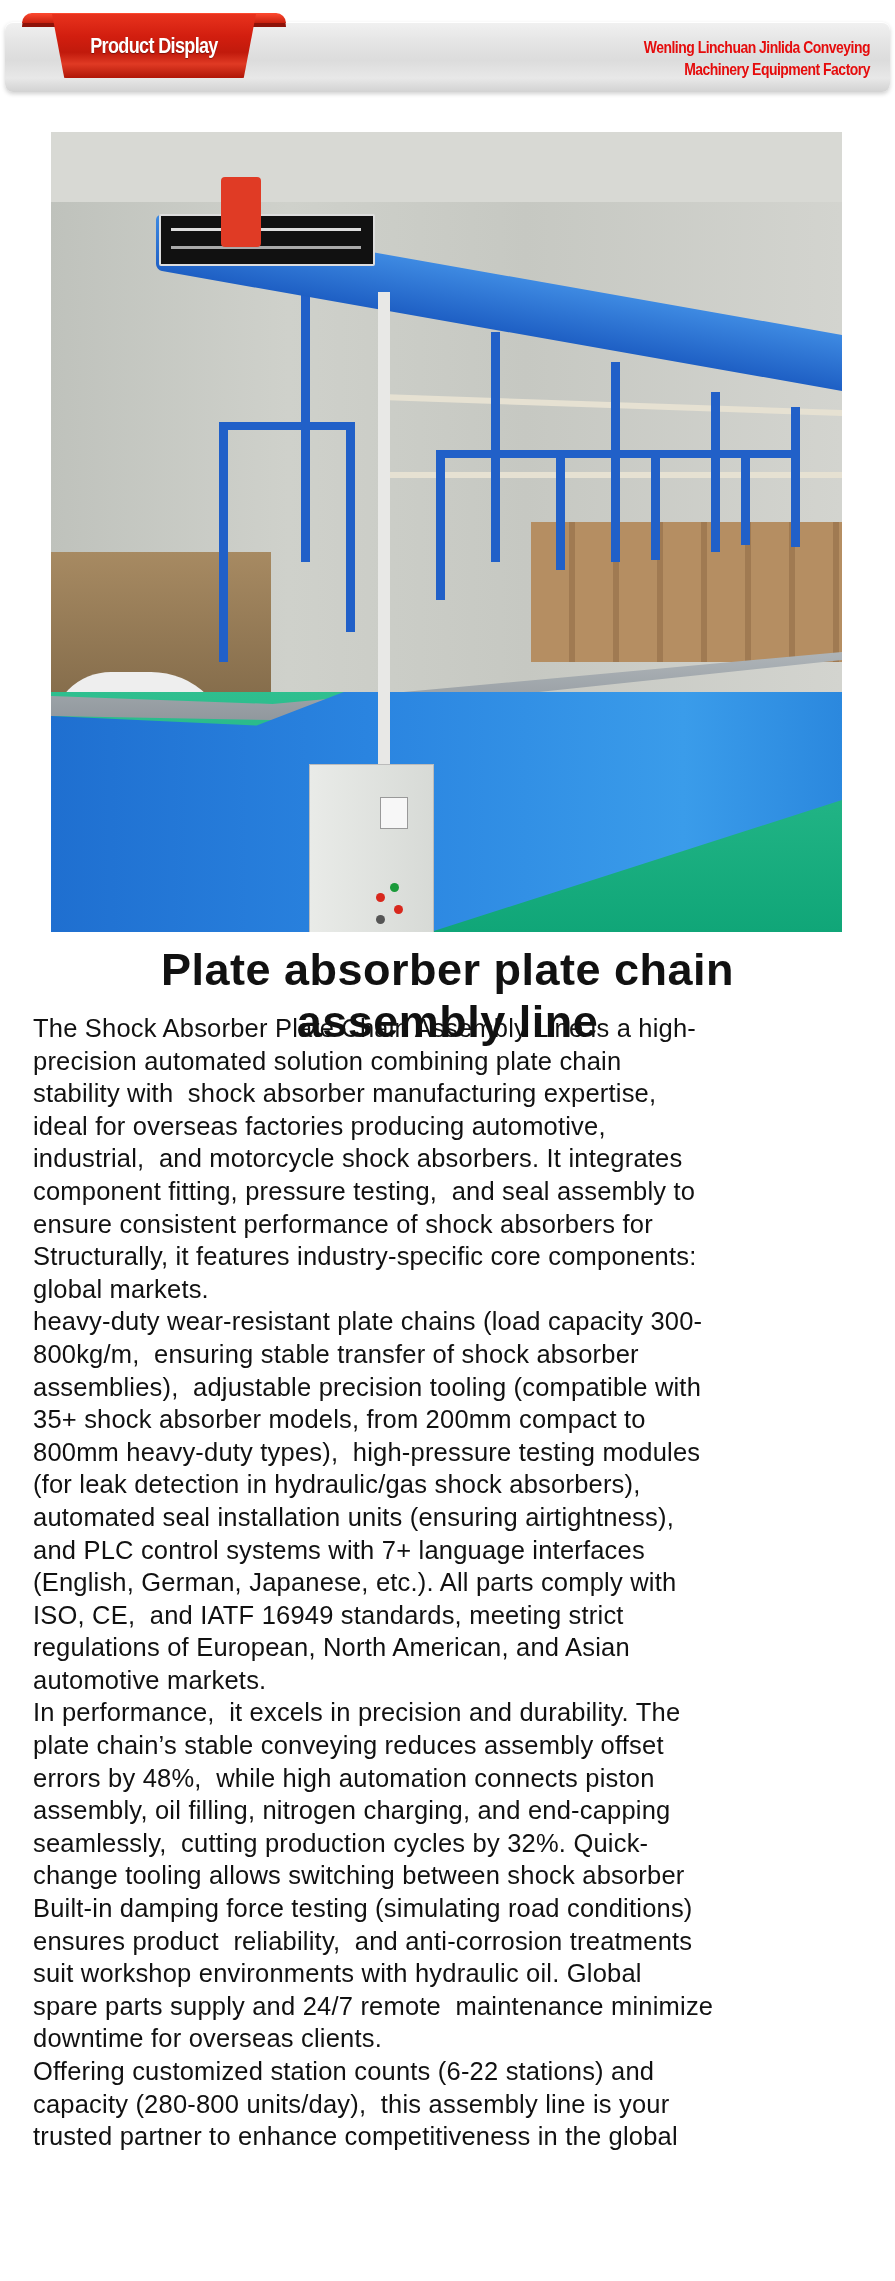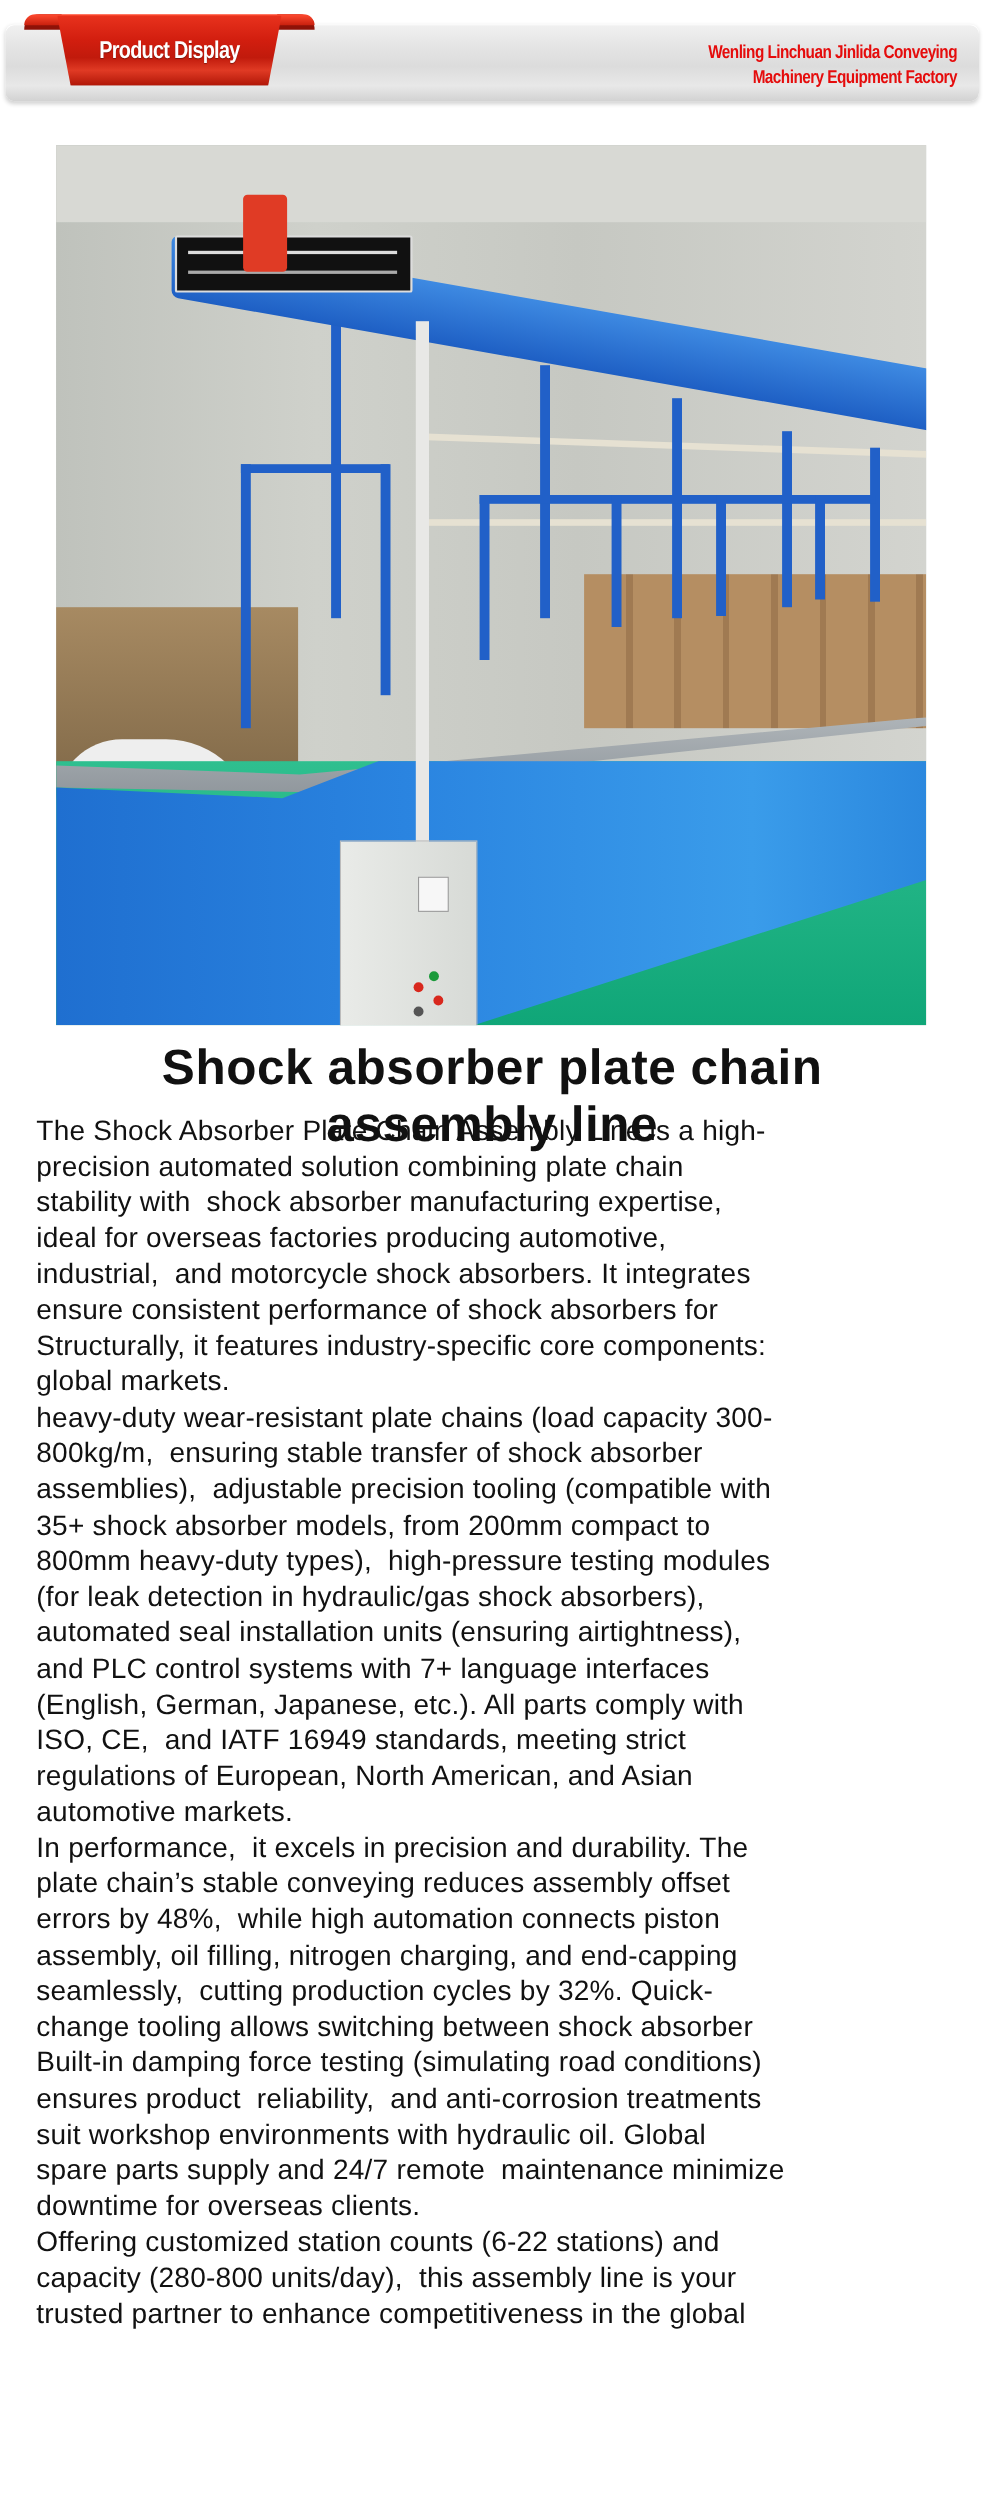--- a/index.html
+++ b/index.html
@@ -152,30 +152,31 @@
   <div class="ph-cabinet">
     <div style="position:absolute; left:70px; top:32px; width:26px; height:30px; background:#f7f7f7; border:1px solid #999;"></div>
     <div class="ph-btn" style="left:80px; top:118px; background:#1a9a3a;"></div>
     <div class="ph-btn" style="left:66px; top:128px; background:#d8281d;"></div>
     <div class="ph-btn" style="left:84px; top:140px; background:#d8281d;"></div>
     <div class="ph-btn" style="left:66px; top:150px; background:#555;"></div>
   </div>
 </div>
 
 <div class="title">
-  <div>Shock absorber plate chain</div>
+  <div>Plate absorber plate chain</div>
   <div>assembly line</div>
 </div>
 
 <div class="body-text">
   <span class="line">The Shock Absorber Plate Chain Assembly Line is a high-</span>
   <span class="line">precision automated solution combining plate chain</span>
   <span class="line">stability with  shock absorber manufacturing expertise,</span>
   <span class="line">ideal for overseas factories producing automotive,</span>
   <span class="line">industrial,  and motorcycle shock absorbers. It integrates</span>
+  <span class="line">component fitting, pressure testing,  and seal assembly to</span>
   <span class="line">ensure consistent performance of shock absorbers for</span>
   <span class="line">Structurally, it features industry-specific core components:</span>
   <span class="line">global markets.</span>
   <span class="line">heavy-duty wear-resistant plate chains (load capacity 300-</span>
   <span class="line">800kg/m,  ensuring stable transfer of shock absorber</span>
   <span class="line">assemblies),  adjustable precision tooling (compatible with</span>
   <span class="line">35+ shock absorber models, from 200mm compact to</span>
   <span class="line">800mm heavy-duty types),  high-pressure testing modules</span>
   <span class="line">(for leak detection in hydraulic/gas shock absorbers),</span>
   <span class="line">automated seal installation units (ensuring airtightness),</span>

